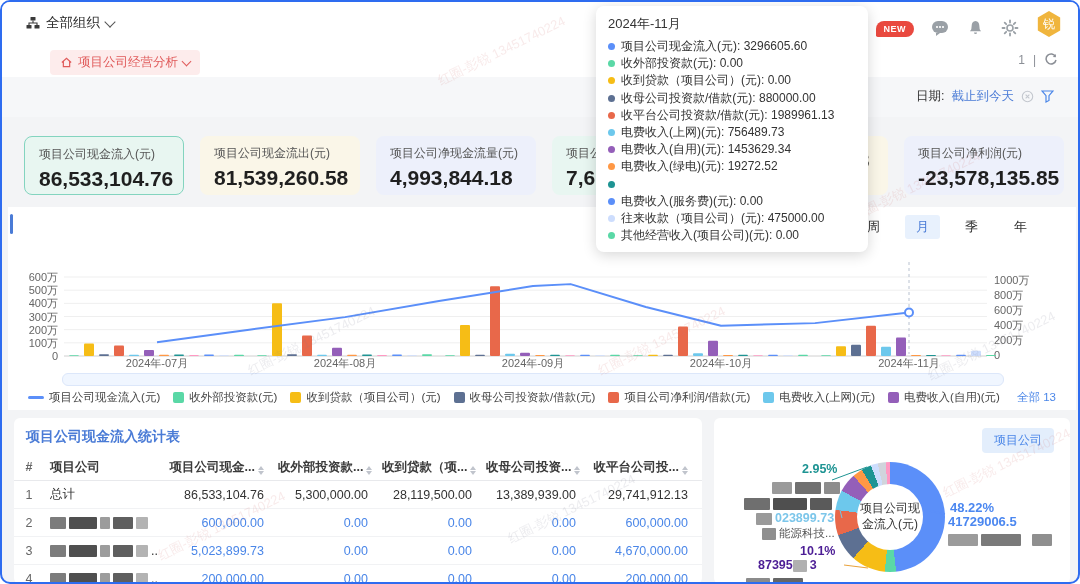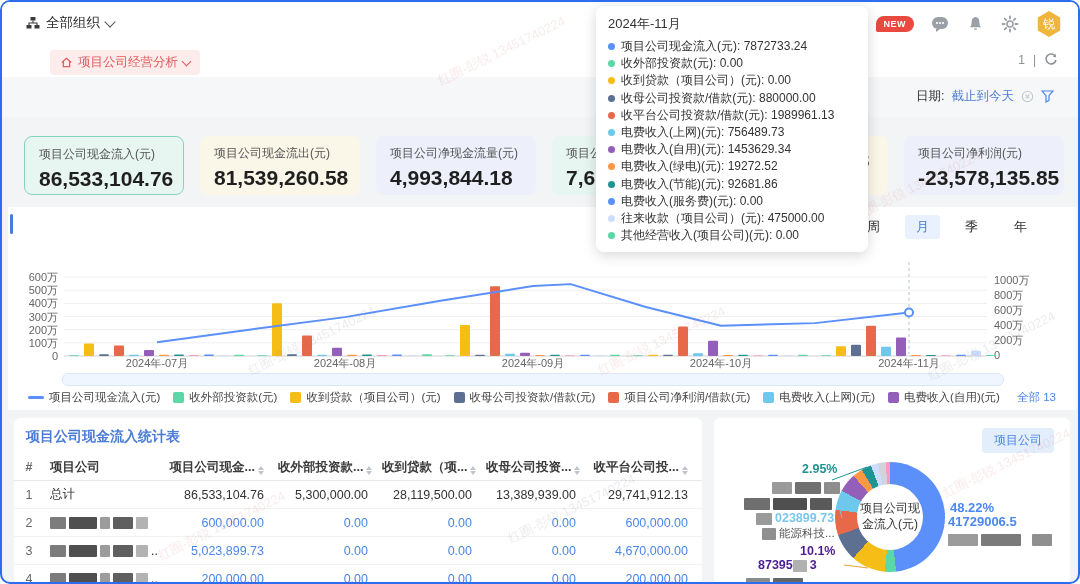--- a/index.html
+++ b/index.html
@@ -3,21 +3,21 @@
 <meta charset="utf-8">
 <style>
   html,body{margin:0;padding:0;}
   body{width:1080px;height:584px;position:relative;font-family:"Liberation Sans","DejaVu Sans",sans-serif;background:#fff;overflow:hidden;}
   #frame{position:absolute;inset:0;border:2px solid #2e6cf0;border-radius:10px;background:#f3f4f6;overflow:hidden;padding-left:8px;}
   .abs{position:absolute;}
   
   #navbar{left:0;top:0;right:0;height:44px;background:#fff;border-bottom:1px solid #ececec;}
   #org-sel{left:24px;top:12px;display:flex;align-items:center;gap:6px;font-size:13.5px;color:#2b2b2b;cursor:pointer;}
   .chev{width:7px;height:7px;border-right:1.6px solid #555;border-bottom:1.6px solid #555;transform:rotate(45deg);margin-top:-3px;}
-  #nav-right{right:16px;top:9px;display:flex;align-items:center;gap:17px;}
+  #nav-right{right:16px;top:9px;display:flex;align-items:flex-end;gap:17px;}
   #nav-menu-item{color:#e05a5a;font-size:13px;}
   .nbadge{background:#e9493f;color:#fff;font-size:9px;font-weight:bold;padding:3px 8px;border-radius:9px 9px 9px 2px;letter-spacing:.5px;}
   #avatar{width:26px;height:26px;background:#f0b53d;clip-path:polygon(50% 0,93% 25%,93% 75%,50% 100%,7% 75%,7% 25%);color:#fff;font-size:12px;display:flex;align-items:center;justify-content:center;}
   #tabrow{left:0;top:44px;right:0;height:31px;background:#fff;border-bottom:1px solid #ececec;}
   #tab-pill{left:48px;top:4px;display:flex;align-items:center;gap:5px;background:#fdecec;color:#e05a5a;font-size:12.5px;padding:4px 10px;border-radius:4px;cursor:pointer;}
   #tab-pill .chev{border-color:#e05a5a;width:6px;height:6px;}
   #page-ctrl{right:20px;top:7px;display:flex;align-items:center;gap:8px;color:#8b8f96;font-size:12px;}
   
   #filterband{left:0;top:75px;right:0;height:40px;background:#f6f7f9;}
   #datefilter{right:24px;top:11px;display:flex;align-items:center;gap:7px;font-size:12.5px;color:#333;}
@@ -387,21 +387,21 @@
       <polyline points="840,516 836,500" fill="none" stroke="#6DC8EC" stroke-width="1"></polyline>
       <polyline points="842,563 866,566" fill="none" stroke="#E9A23B" stroke-width="1"></polyline>
       <polyline points="928,509 943,512" fill="none" stroke="#5B8FF9" stroke-width="1.5"></polyline>
     </svg>
 
   <div id="tooltip" class="abs">
     <div id="tooltip-title">2024年-11月</div>
     <div id="tooltip-items">
         <div class="tt-row">
           <span class="tt-dot" style="background: rgb(91, 143, 249);"></span>
-          <span>项目公司现金流入(元): 7872733.24</span>
+          <span>项目公司现金流入(元): 3296605.60</span>
         </div>
         <div class="tt-row">
           <span class="tt-dot" style="background: rgb(90, 216, 166);"></span>
           <span>收外部投资款(元): 0.00</span>
         </div>
         <div class="tt-row">
           <span class="tt-dot" style="background: rgb(246, 189, 22);"></span>
           <span>收到贷款（项目公司）(元): 0.00</span>
         </div>
         <div class="tt-row">
@@ -419,21 +419,20 @@
         <div class="tt-row">
           <span class="tt-dot" style="background: rgb(148, 95, 185);"></span>
           <span>电费收入(自用)(元): 1453629.34</span>
         </div>
         <div class="tt-row">
           <span class="tt-dot" style="background: rgb(255, 152, 69);"></span>
           <span>电费收入(绿电)(元): 19272.52</span>
         </div>
         <div class="tt-row">
           <span class="tt-dot" style="background: rgb(30, 148, 147);"></span>
-          <span>电费收入(节能)(元): 92681.86</span>
         </div>
         <div class="tt-row">
           <span class="tt-dot" style="background: rgb(91, 143, 249);"></span>
           <span>电费收入(服务费)(元): 0.00</span>
         </div>
         <div class="tt-row">
           <span class="tt-dot" style="background: rgb(205, 221, 253);"></span>
           <span>往来收款（项目公司）(元): 475000.00</span>
         </div>
         <div class="tt-row">

